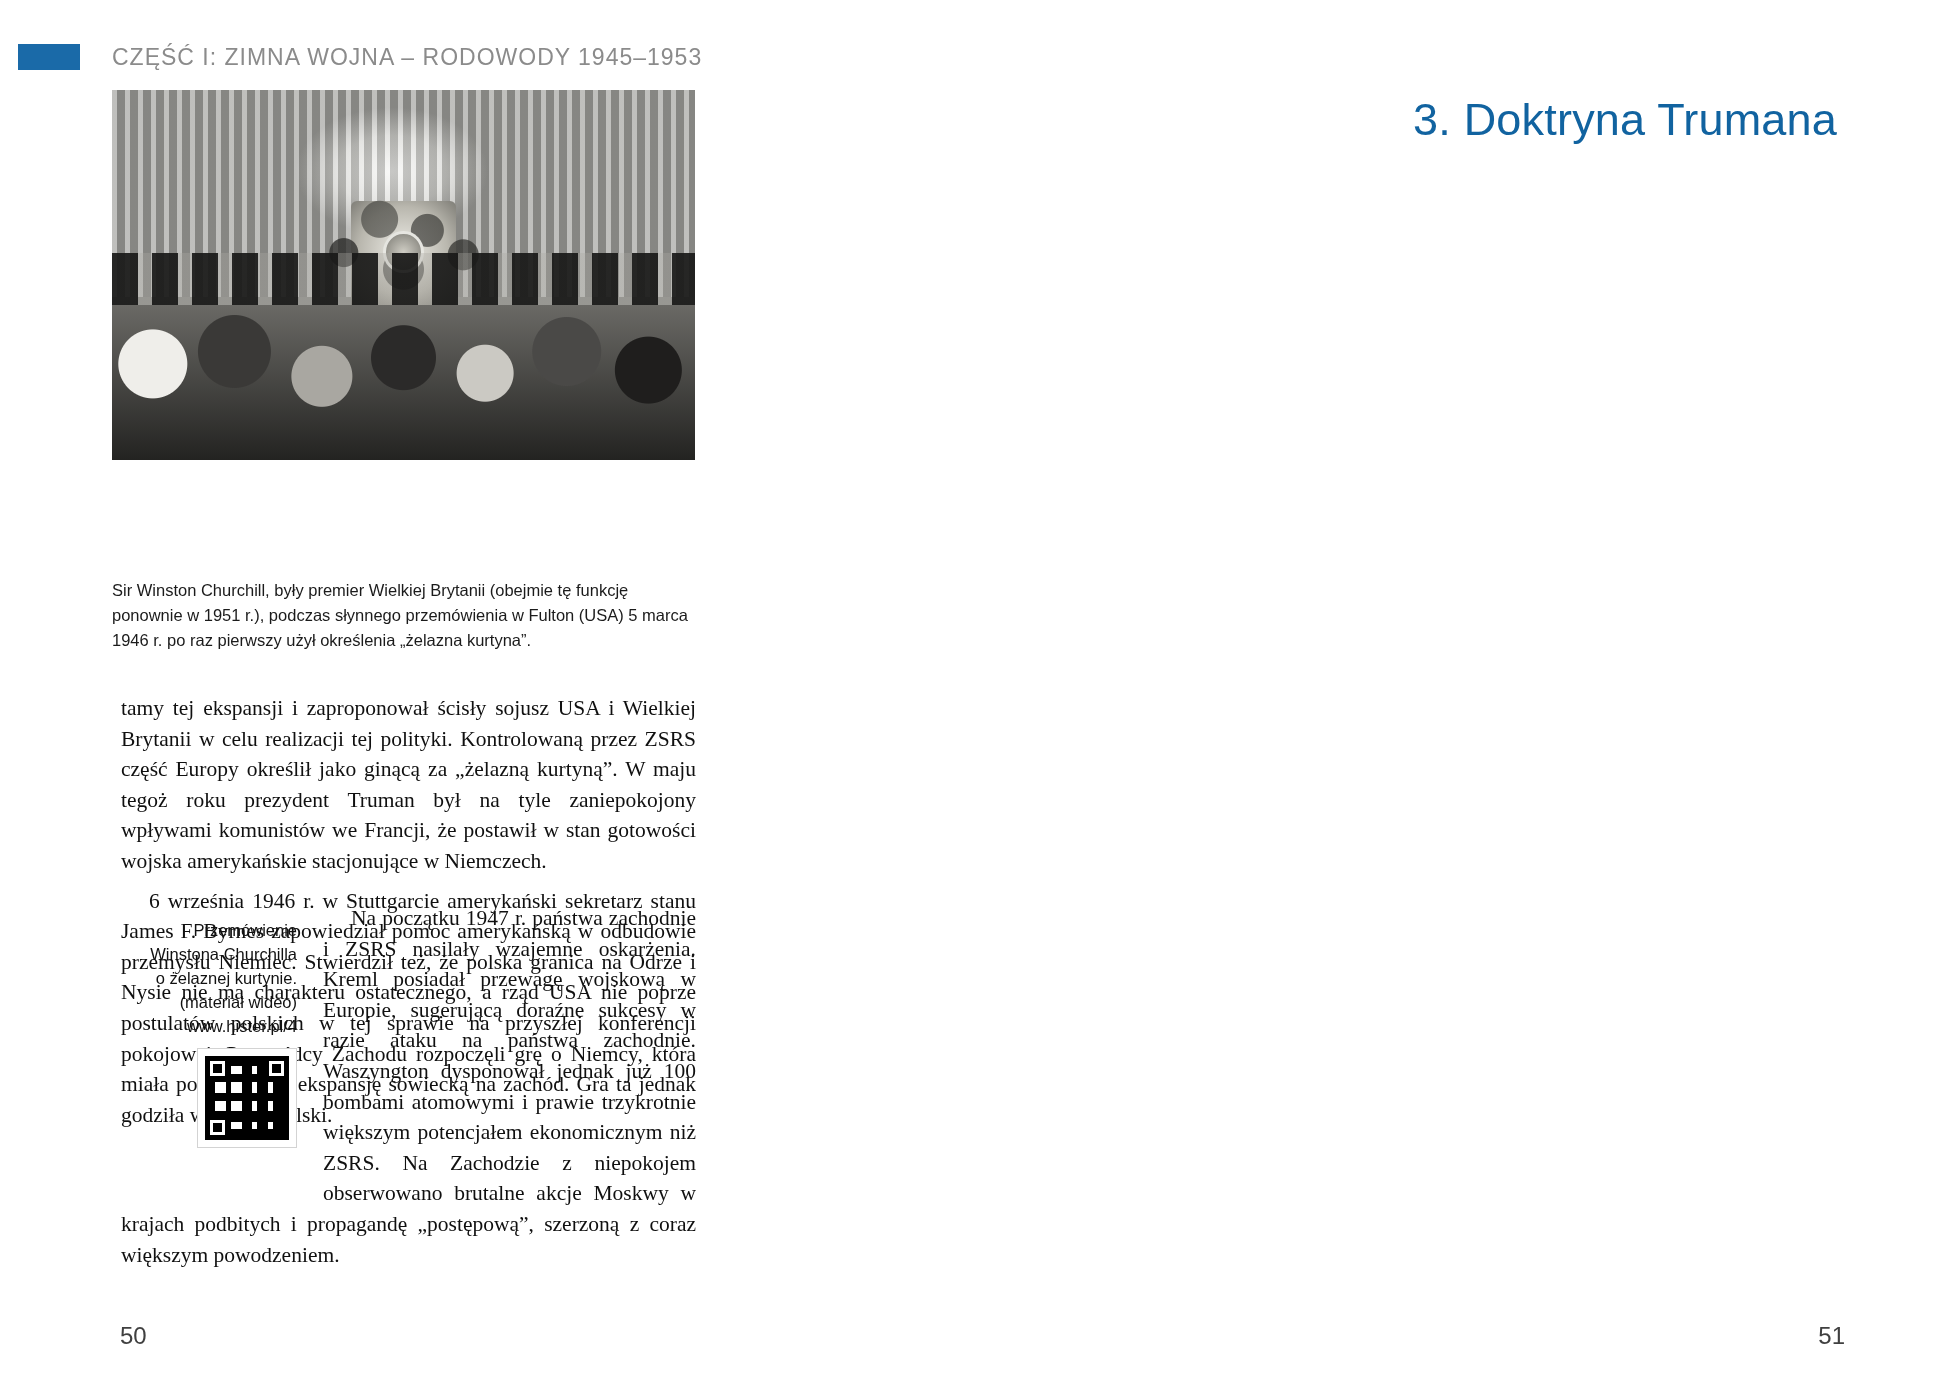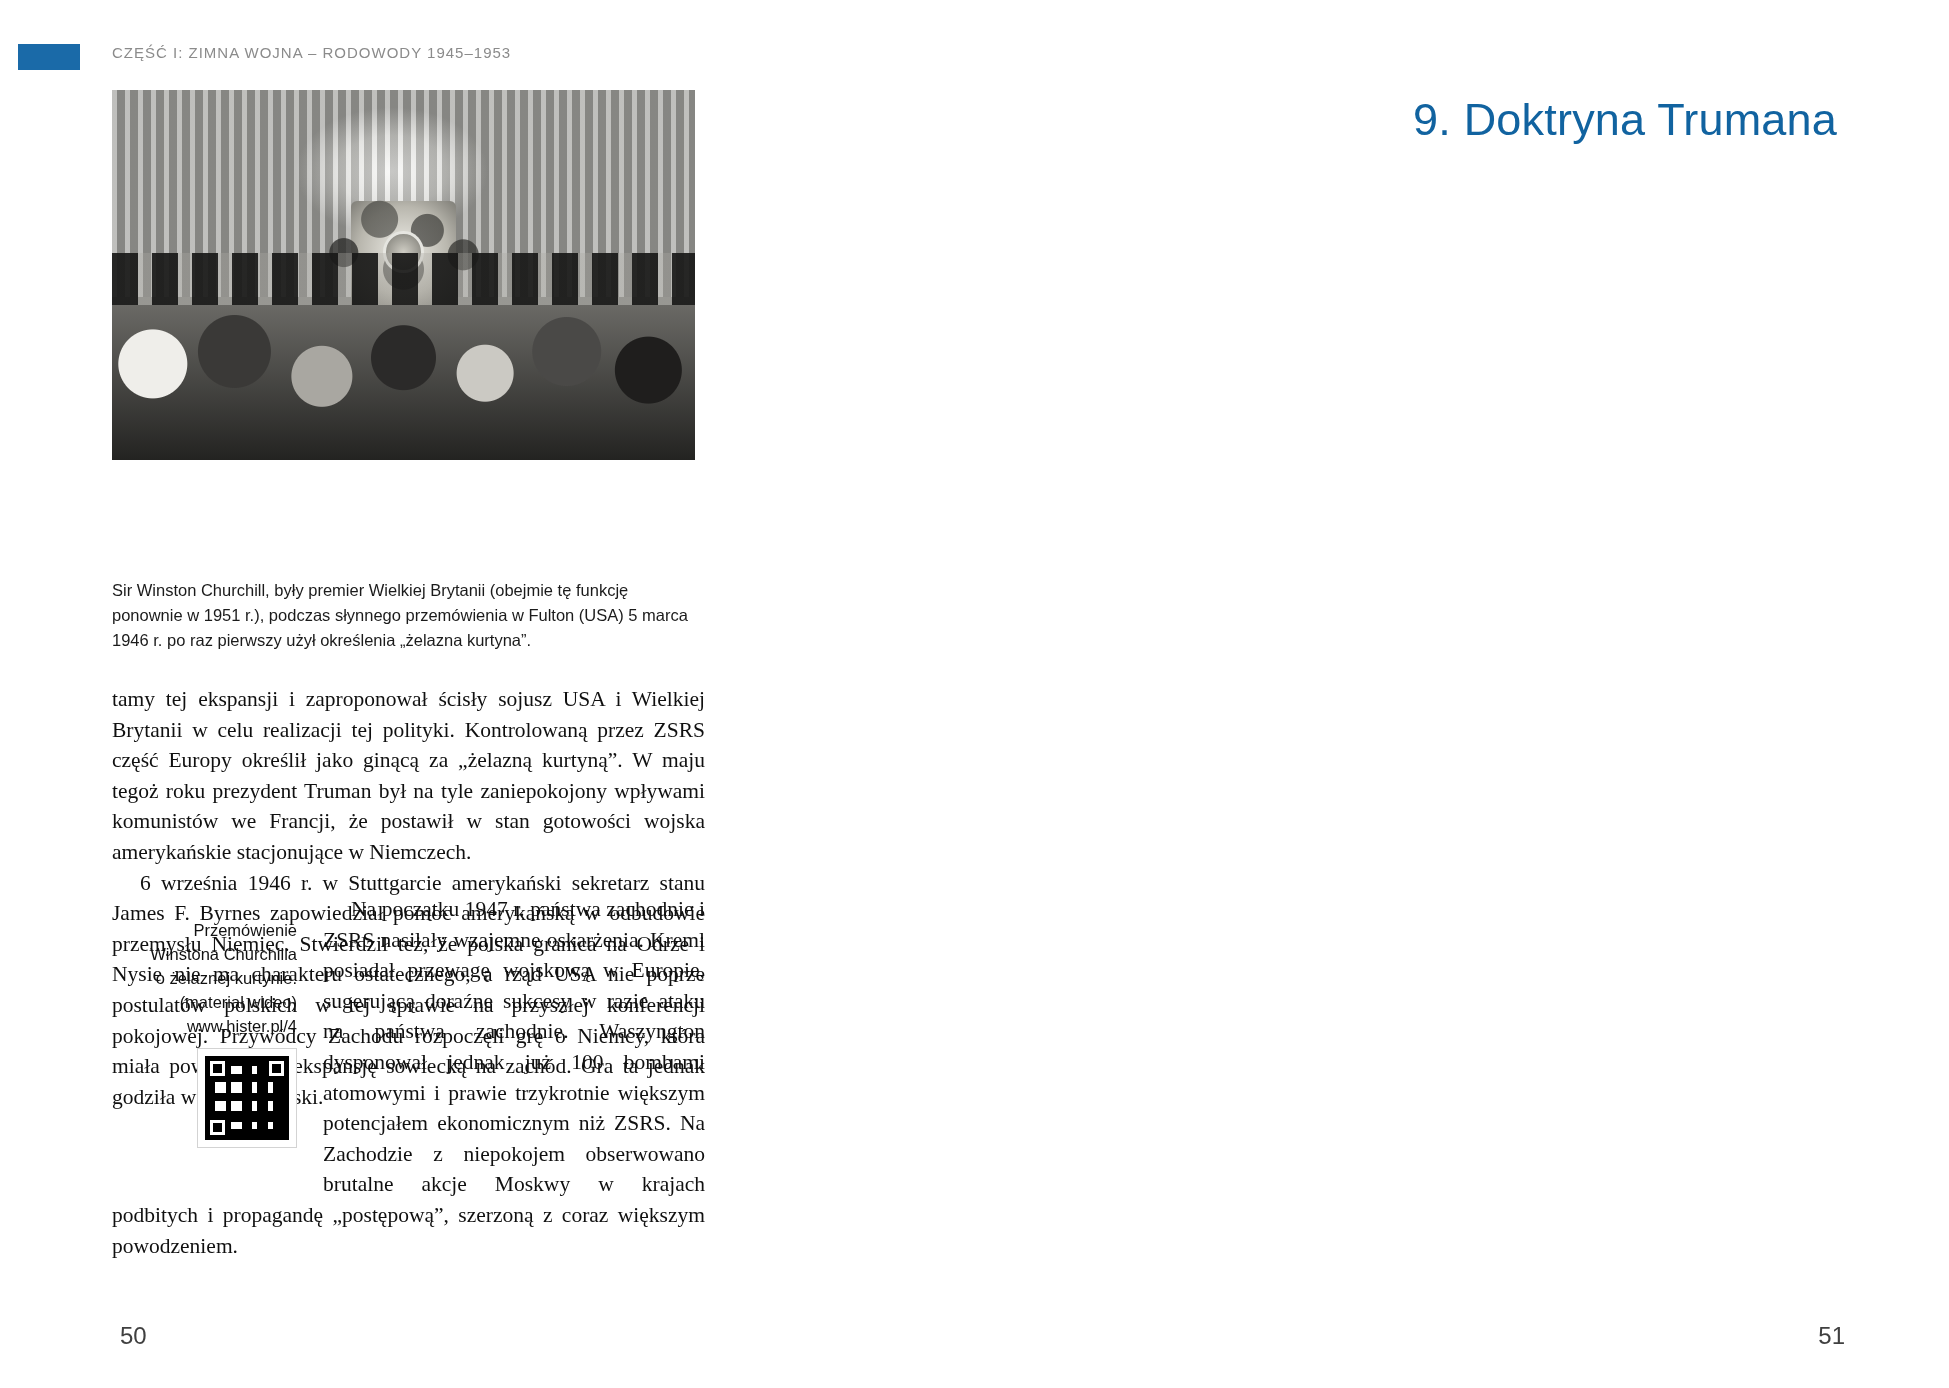--- a/index.html
+++ b/index.html
@@ -19,21 +19,21 @@
   .page-right { width:975px; }
 
   
   .blue-tab {
     position:absolute; left:18px; top:44px;
     width:62px; height:26px; background:#1a6aa8;
   }
   .running-head {
     position:absolute; left:112px; top:44px;
     font-family:"Liberation Sans", sans-serif;
-    font-size:15px; letter-spacing:1.0px;
+    font-size:23px; letter-spacing:1.0px;
     color:#8b8b8b; white-space:nowrap;
   }
 
   
   .photo1 {
     position:absolute; left:112px; top:90px;
     width:583px; height:370px;
     background:
       radial-gradient(ellipse 120px 80px at 48% 22%, #f4f4f2 0%, #cfcfcb 45%, #8e8e8a 80%),
       linear-gradient(180deg,#d8d8d4 0%,#bdbdb9 30%,#8a8a86 60%,#4a4a47 100%);
@@ -91,21 +91,21 @@
     font-size:16.5px; line-height:25px; color:#1b1b1b;
   }
   .cap1 { position:absolute; left:112px; top:578px; width:585px; }
 
   
   .body-col {
     font-family:"Liberation Serif", serif;
     font-size:21.5px; line-height:30.6px;
     color:#101010; text-align:justify;
   }
-  .body-col p { margin:0; }
+  .body-col p { margin:9px; }
   .body-col p.ind { text-indent:28px; }
 
   .left-body-a { position:absolute; left:112px; top:684px; width:593px; }
 
   
   .left-shape {
     position:absolute; left:112px; top:894px; width:593px;
   }
   .left-shape .floatbox {
     float:left; width:197px; height:300px; shape-outside:inset(0);
@@ -211,19 +211,19 @@
         </div>
       </div>
     </div>
 
     <div class="folio folio-left">50</div>
   </div>
 
   <div class="page page-right">
 
     <div class="chapter-title" style="color: rgb(17, 99, 160);">
-      <div>9. Doktryna Trumana</div>
+      <div>3. Doktryna Trumana</div>
     </div>
 
     <div class="folio folio-right">51</div>
   </div>
 
 </div>
 
 </body></html>

